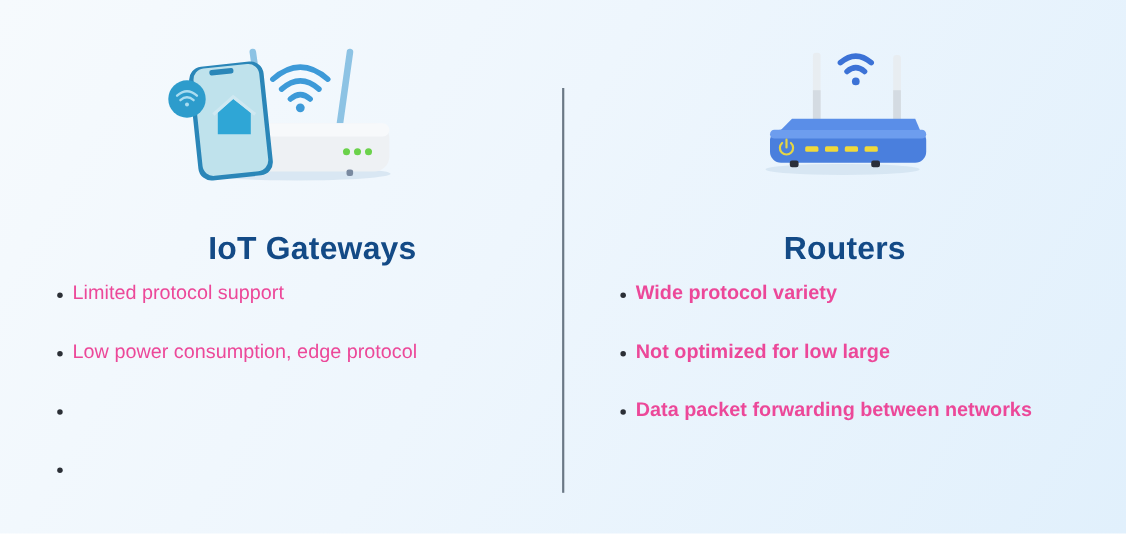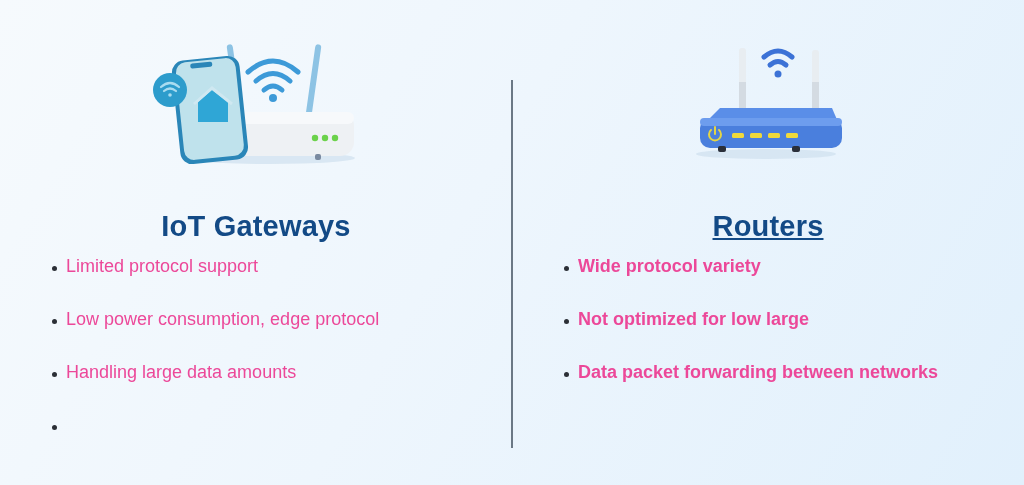--- a/index.html
+++ b/index.html
@@ -11,22 +11,22 @@
   }
   .col { position: absolute; top: 0; height: 485px; }
   .col-left { left: 0; width: 512px; }
   .col-right { left: 512px; width: 512px; }
   .illus { position: absolute; }
   .title {
     position: absolute; top: 186px; width: 100%;
     font-weight: 700; font-size: 29px; color: #134a86;
     letter-spacing: 0.2px;
   }
-  .col-left .title { left: 0; width: 512px; text-align: center; }
-  .col-right .title { left: 0; width: 512px; text-align: center; text-decoration: underline; }
+  .col-left .title { left: 0; width: 512px; text-align: center; padding-left: 28px; }
+  .col-right .title { left: 0; width: 512px; text-align: center; }
   ul.bullets {
     position: absolute; list-style: none; margin: 0; padding: 0;
   }
   .col-left ul.bullets { left: 52px; top: 256px; }
   .col-right ul.bullets { left: 52px; top: 256px; font-weight: bold; }
   ul.bullets li {
     height: 53px; display: flex; align-items: flex-start;
     font-size: 18px; color: #ec4899; white-space: nowrap;
   }
   ul.bullets li .dot {
@@ -84,21 +84,20 @@
     <li>
         <span class="dot"></span>
         <span>Limited protocol support</span>
       </li>
     <li>
         <span class="dot"></span>
         <span>Low power consumption, edge protocol</span>
       </li>
     <li>
         <span class="dot"></span>
-        <span>Handling large data amounts</span>
       </li>
     <li>
         <span class="dot"></span>
       </li>
   </ul>
 </section>
 
 <div class="divider"></div>
 
 <section class="col col-right">

